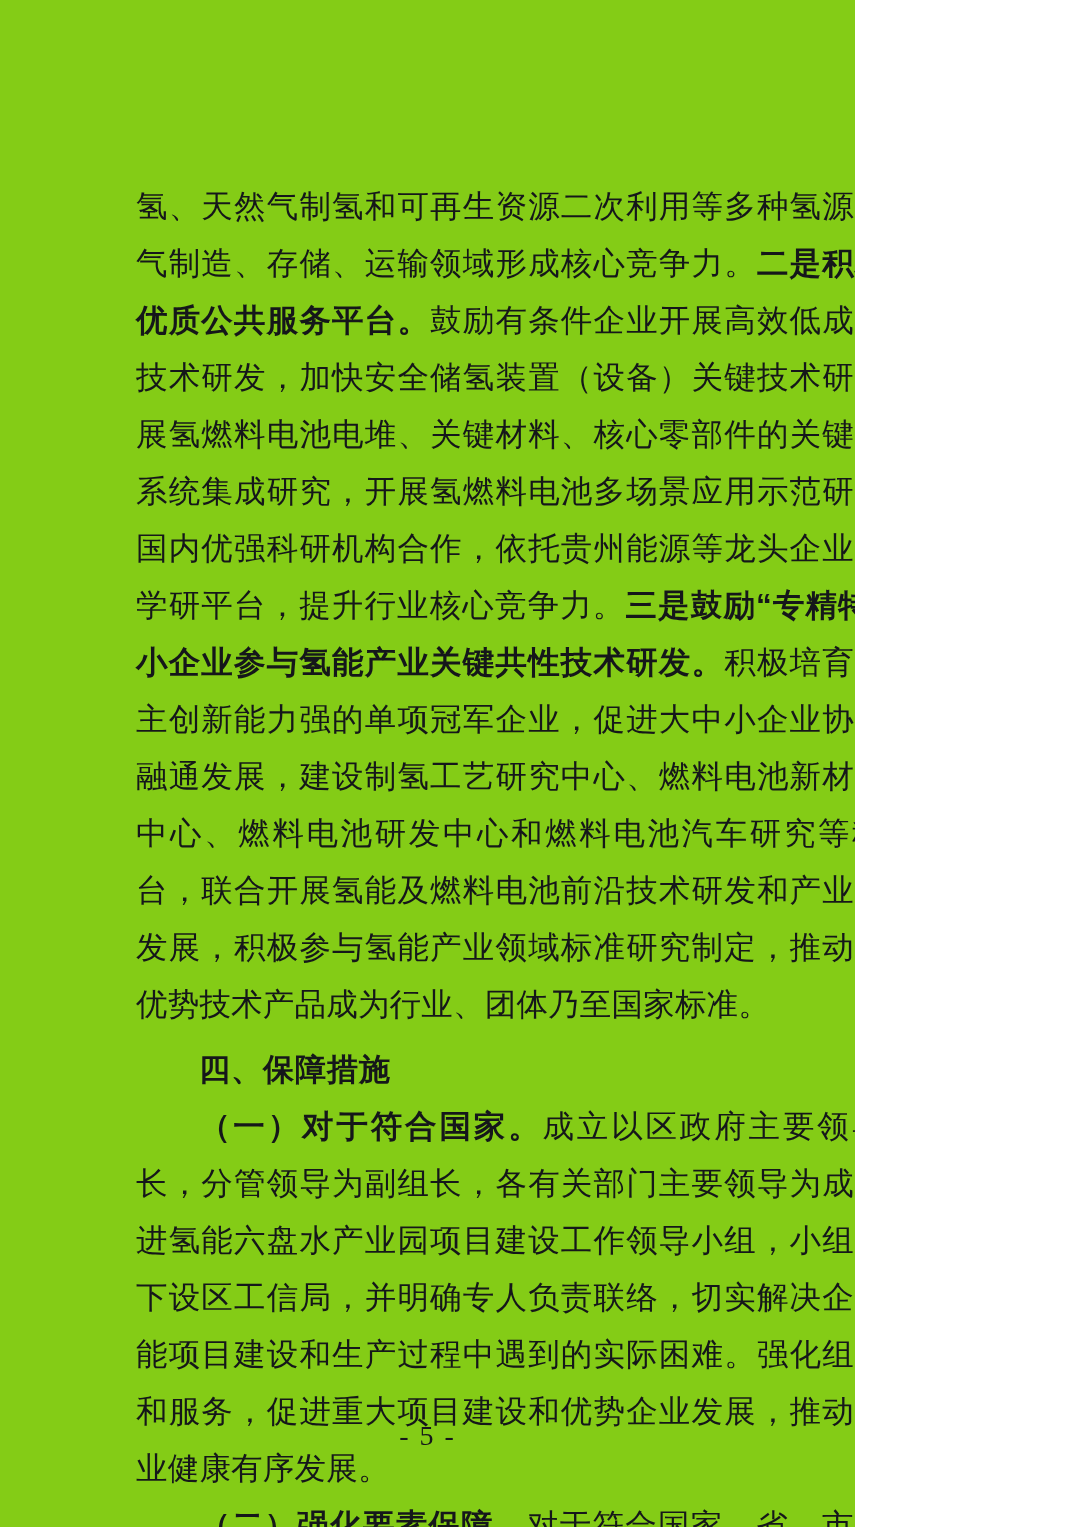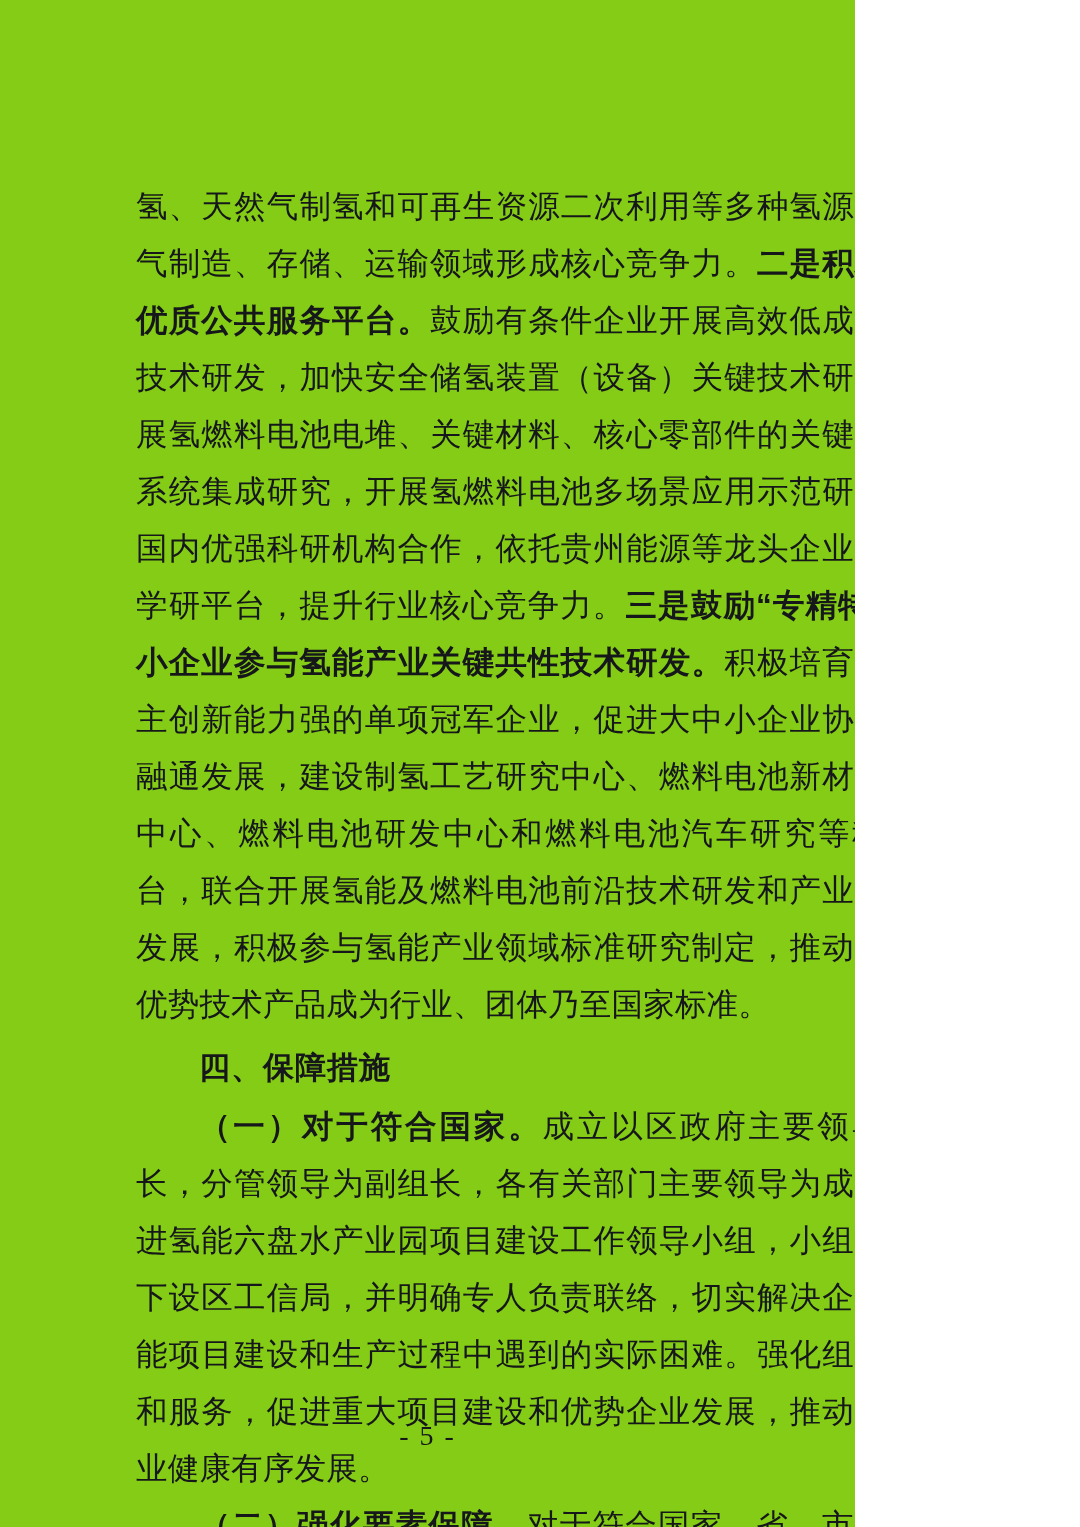--- a/index.html
+++ b/index.html
@@ -28,21 +28,21 @@
     color: #15171a;
     text-align: justify;
     text-justify: inter-ideograph;
     margin: 0;
     letter-spacing: 0.2px;
   }
   .para.indent {
     text-indent: 63px;
   }
   .heading {
-    font-family: Liberation Mono, monospace;
+    font-family: Liberation Serif, serif;
     font-weight: bold;
     font-size: 31px;
     line-height: 57px;
     color: #15171a;
     margin: 0;
     text-indent: 63px;
     letter-spacing: 1px;
   }
   .b {
     font-family: "Liberation Sans", "DejaVu Sans", sans-serif;

